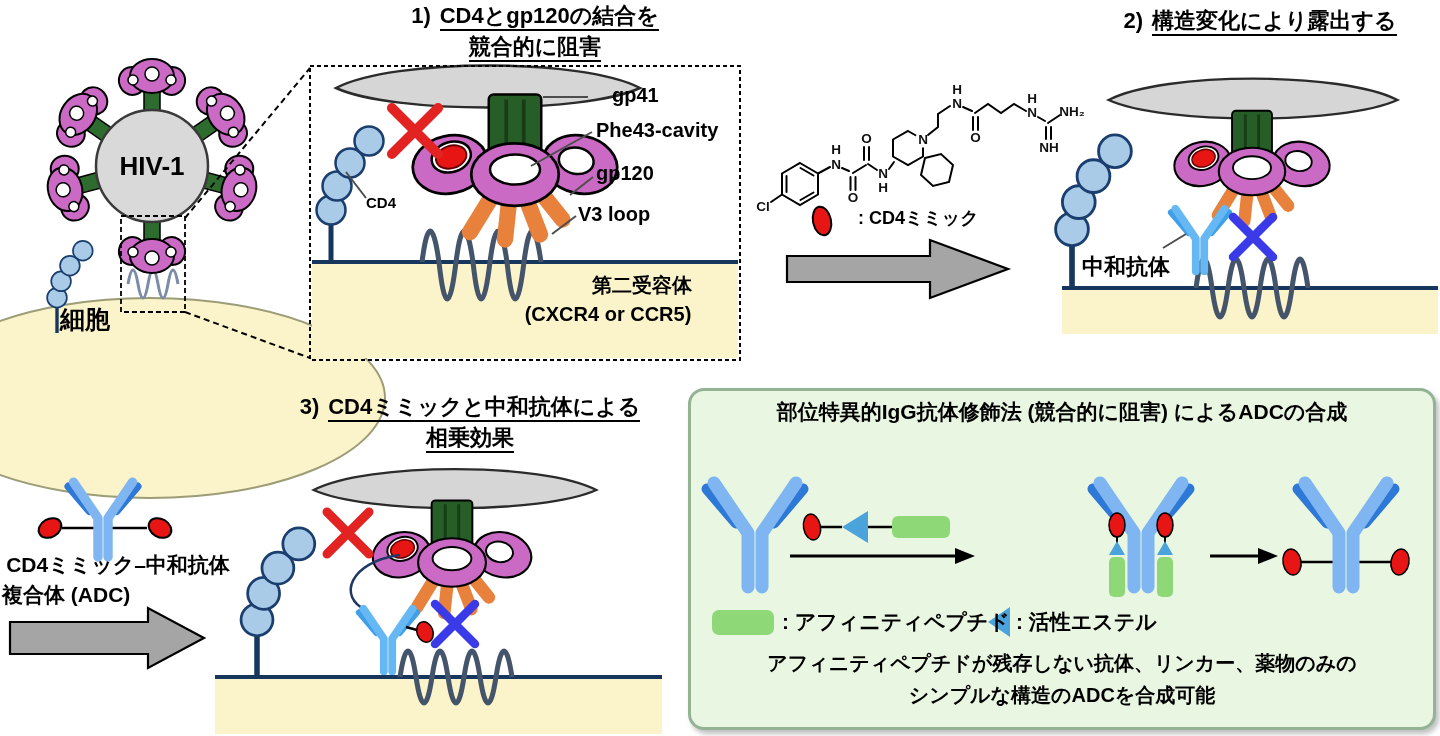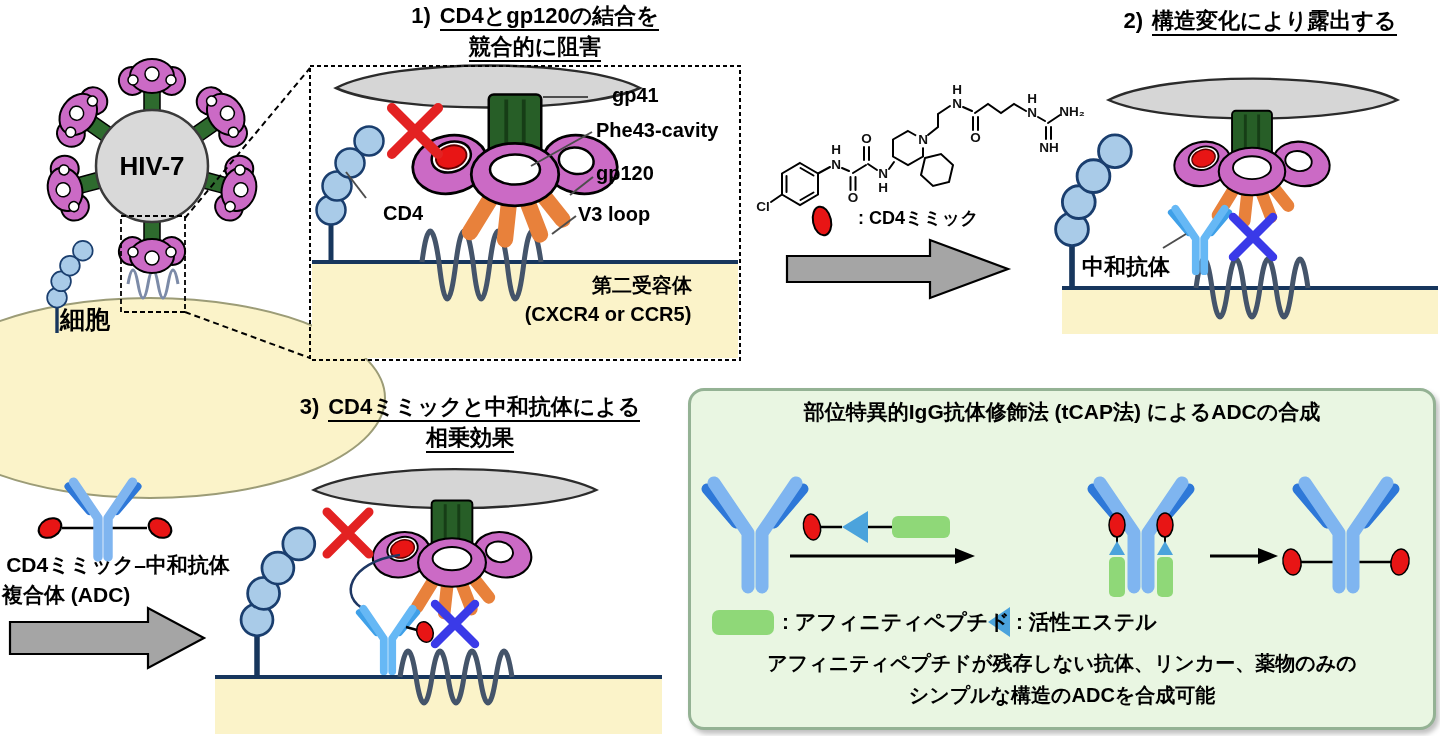--- a/index.html
+++ b/index.html
@@ -240,36 +240,36 @@
     <div><span class="ul">競合的に阻害</span></div>
   </div>
   <div class="title" style="left:1080px;top:5px;width:360px;">
     <div><span class="tnum">2)</span><span class="ul">構造変化により露出する</span></div>
   </div>
   <div class="title" style="left:250px;top:391px;width:440px;">
     <div><span class="tnum">3)</span><span class="ul">CD4ミミックと中和抗体による</span></div>
     <div><span class="ul">相乗効果</span></div>
   </div>
 
-  <div class="lbl" style="left:100px;top:151px;width:104px;text-align:center;font-size:26px;">HIV-7</div>
+  <div class="lbl" style="left:100px;top:151px;width:104px;text-align:center;font-size:26px;">HIV-1</div>
   <div class="lbl" style="left:60px;top:303px;font-size:25px;">細胞</div>
 
   <div class="lbl" style="left:592px;top:84px;font-size:20px;margin-left:20px;">gp41</div>
   <div class="lbl" style="left:596px;top:119px;font-size:20px;">Phe43-cavity</div>
   <div class="lbl" style="left:596px;top:162px;font-size:20px;">gp120</div>
   <div class="lbl" style="left:578px;top:203px;font-size:20px;">V3 loop</div>
-  <div class="lbl" style="left:366px;top:202px;font-size:20px;margin-left:17px;">CD4</div>
+  <div class="lbl" style="left:366px;top:194px;font-size:15px;">CD4</div>
   <div class="lbl" style="left:552px;top:272px;width:180px;text-align:center;font-size:20px;">第二受容体</div>
   <div class="lbl" style="left:518px;top:303px;width:180px;text-align:center;font-size:20px;">(CXCR4 or CCR5)</div>
 
   <div class="lbl" style="left:842px;top:206px;font-size:18px;margin-left:16px;">: CD4ミミック</div>
   <div class="lbl" style="left:1082px;top:252px;font-size:22px;">中和抗体</div>
 
   <div class="lbl" style="left:2px;top:551px;width:232px;text-align:center;font-size:21px;">CD4ミミック–中和抗体</div>
   <div class="lbl" style="left:2px;top:581px;width:232px;text-align:left;font-size:21px;">複合体 (ADC)</div>
 
-  <div class="gb-title">部位特異的IgG抗体修飾法 (tCAP法) によるADCの合成</div>
+  <div class="gb-title">部位特異的IgG抗体修飾法 (競合的に阻害) によるADCの合成</div>
   <div class="lbl" style="left:782px;top:608px;font-size:21px;font-weight:600;">: アフィニティペプチド</div>
   <div class="lbl" style="left:1016px;top:608px;font-size:21px;font-weight:600;">: 活性エステル</div>
   <div class="gb-note" style="top:650px;">アフィニティペプチドが残存しない抗体、リンカー、薬物のみの</div>
   <div class="gb-note" style="top:682px;">シンプルな構造のADCを合成可能</div>
 
 </div>
 
 </body></html>

